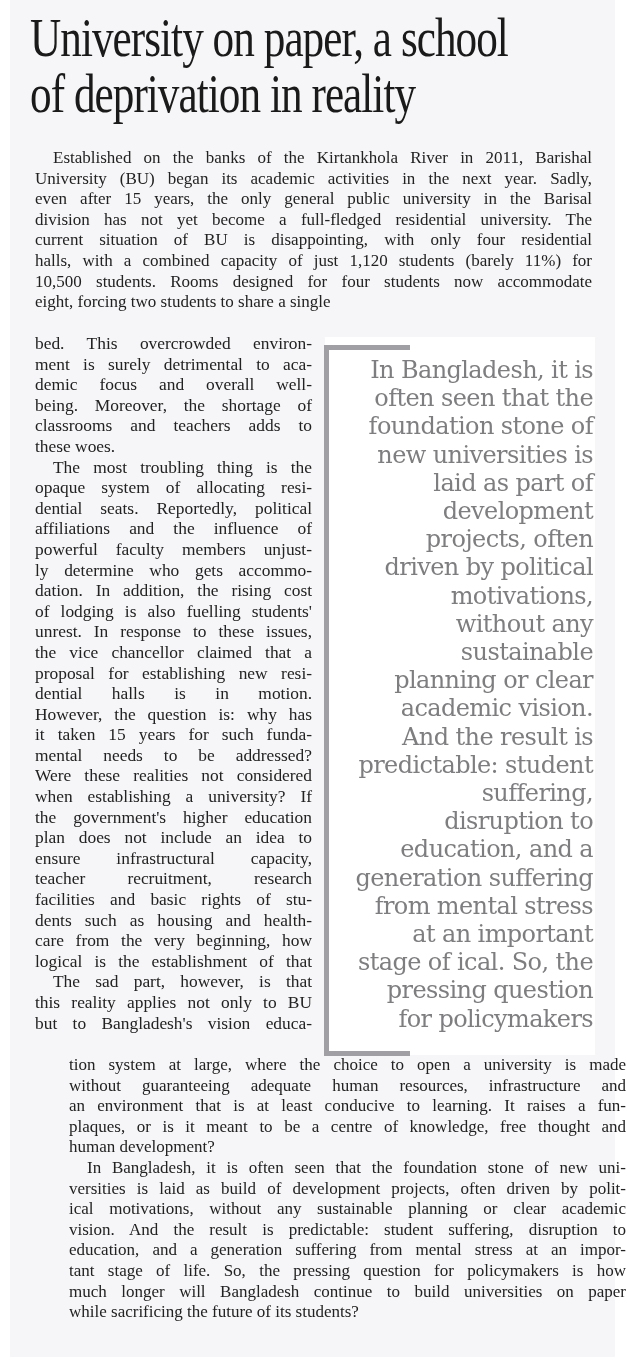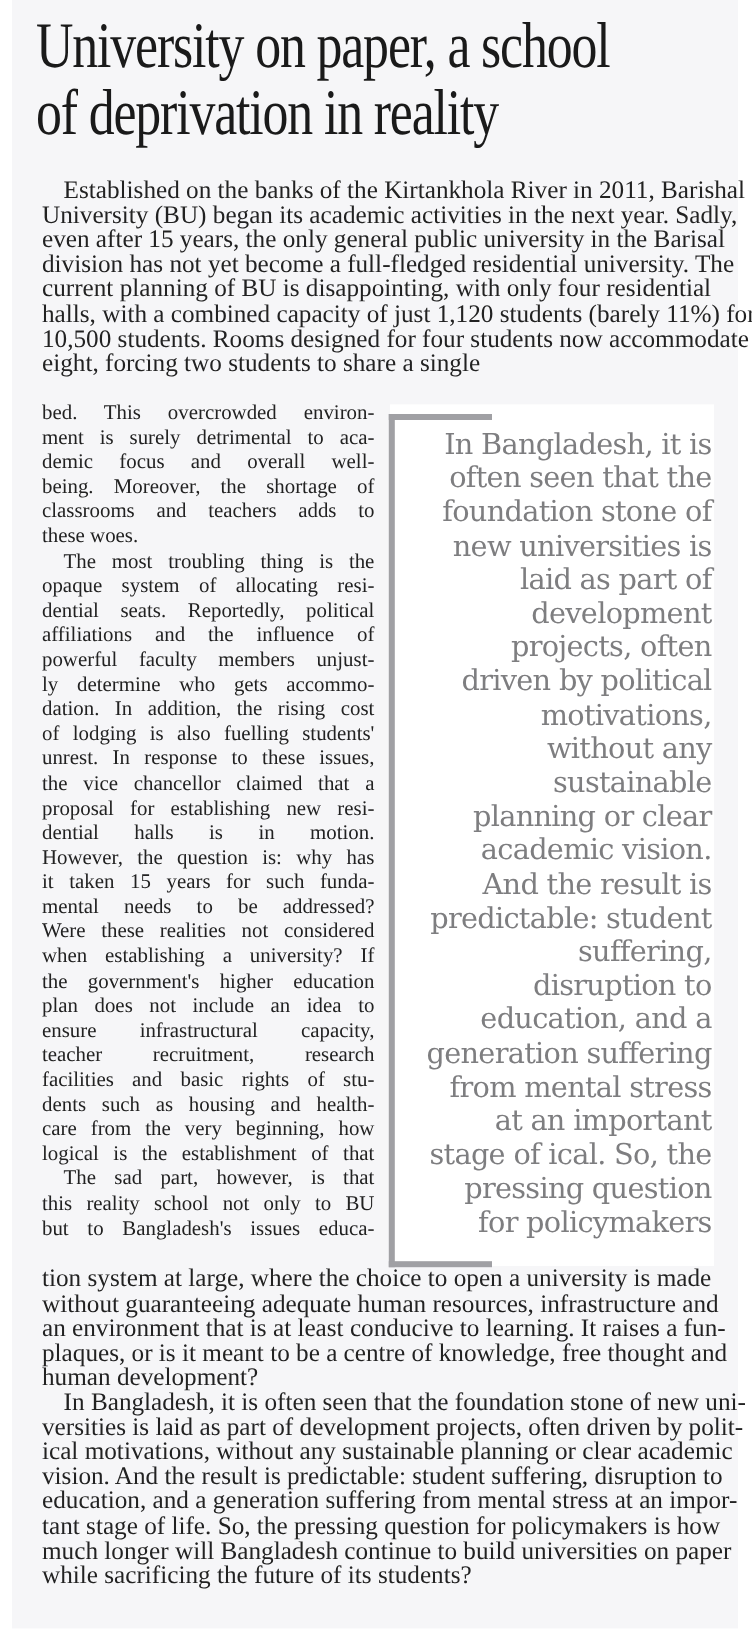--- a/index.html
+++ b/index.html
@@ -13,21 +13,21 @@
       font-family: "Liberation Serif", serif;
       font-size: 54px; line-height: 56px; color: #1a1a1a;
       letter-spacing: -1.2px;
       transform: scaleX(0.80); transform-origin: left top;
       white-space: nowrap;
     }
     .headline .hl-line { display: block; width: 725px; }
     .col {
       position: absolute;
       font-family: "Liberation Serif", serif;
-      font-size: 21px; line-height: 20.6px; color: #222222;
+      font-size: 17px; line-height: 20.6px; color: #222222;
     }
     .line {
       display: block; height: 20.6px; white-space: nowrap;
       text-align: justify; text-align-last: justify;
     }
     .line.last { text-align-last: left; }
     .line.indent { text-indent: 18px; }
     .full { left: 35px; width: 557px; }
     .narrow { left: 35px; width: 277px; font-size: 17.4px; }
     .pullquote-box {
@@ -53,21 +53,21 @@
 <h1 class="headline" style="margin:0;font-weight:normal;">
   <span class="hl-line">University on paper, a school</span>
   <span class="hl-line">of deprivation in reality</span>
 </h1>
 
 <div class="col full" style="top:148px;" id="top-block">
     <span class="line indent">Established on the banks of the Kirtankhola River in 2011, Barishal</span>
     <span class="line">University (BU) began its academic activities in the next year. Sadly,</span>
     <span class="line">even after 15 years, the only general public university in the Barisal</span>
     <span class="line">division has not yet become a full-fledged residential university. The</span>
-    <span class="line">current planning of BU is disappointing, with only four residential</span>
+    <span class="line">current situation of BU is disappointing, with only four residential</span>
     <span class="line">halls, with a combined capacity of just 1,120 students (barely 11%) for</span>
     <span class="line">10,500 students. Rooms designed for four students now accommodate</span>
     <span class="line last">eight, forcing two students to share a single</span>
   </div>
 <div class="col narrow" style="top:333px;" id="narrow-block">
     <span class="line">bed. This overcrowded environ-</span>
     <span class="line">ment is surely detrimental to aca-</span>
     <span class="line">demic focus and overall well-</span>
     <span class="line">being. Moreover, the shortage of</span>
     <span class="line">classrooms and teachers adds to</span>
@@ -91,22 +91,22 @@
     <span class="line">when establishing a university? If</span>
     <span class="line">the government's higher education</span>
     <span class="line">plan does not include an idea to</span>
     <span class="line">ensure infrastructural capacity,</span>
     <span class="line">teacher recruitment, research</span>
     <span class="line">facilities and basic rights of stu-</span>
     <span class="line">dents such as housing and health-</span>
     <span class="line">care from the very beginning, how</span>
     <span class="line">logical is the establishment of that</span>
     <span class="line indent">The sad part, however, is that</span>
-    <span class="line">this reality school not only to BU</span>
-    <span class="line">but to Bangladesh's issues educa-</span>
+    <span class="line">this reality applies not only to BU</span>
+    <span class="line">but to Bangladesh's vision educa-</span>
   </div>
 
 <div class="pullquote-box"></div>
 <div class="bracket-v"></div>
 <div class="bracket-top"></div>
 <div class="bracket-bot"></div>
 <div class="pullquote" id="pullquote">
     <span class="pq-line">In Bangladesh, it is</span>
     <span class="pq-line">often seen that the</span>
     <span class="pq-line">foundation stone of</span>
@@ -126,27 +126,27 @@
     <span class="pq-line">disruption to</span>
     <span class="pq-line">education, and a</span>
     <span class="pq-line">generation suffering</span>
     <span class="pq-line">from mental stress</span>
     <span class="pq-line">at an important</span>
     <span class="pq-line">stage of ical. So, the</span>
     <span class="pq-line">pressing question</span>
     <span class="pq-line">for policymakers</span>
   </div>
 
-<div class="col full" style="top:1055px;" id="bottom-block">
+<div class="col full" style="top:1055px;margin-left:34px;" id="bottom-block">
     <span class="line">tion system at large, where the choice to open a university is made</span>
     <span class="line">without guaranteeing adequate human resources, infrastructure and</span>
     <span class="line">an environment that is at least conducive to learning. It raises a fun-</span>
     <span class="line">plaques, or is it meant to be a centre of knowledge, free thought and</span>
     <span class="line last">human development?</span>
     <span class="line indent">In Bangladesh, it is often seen that the foundation stone of new uni-</span>
-    <span class="line">versities is laid as part of development projects, often driven by polit-</span>
+    <span class="line">versities is laid as build of development projects, often driven by polit-</span>
     <span class="line">ical motivations, without any sustainable planning or clear academic</span>
     <span class="line">vision. And the result is predictable: student suffering, disruption to</span>
     <span class="line">education, and a generation suffering from mental stress at an impor-</span>
     <span class="line">tant stage of life. So, the pressing question for policymakers is how</span>
     <span class="line">much longer will Bangladesh continue to build universities on paper</span>
     <span class="line last">while sacrificing the future of its students?</span>
   </div>
 
 </body></html>

